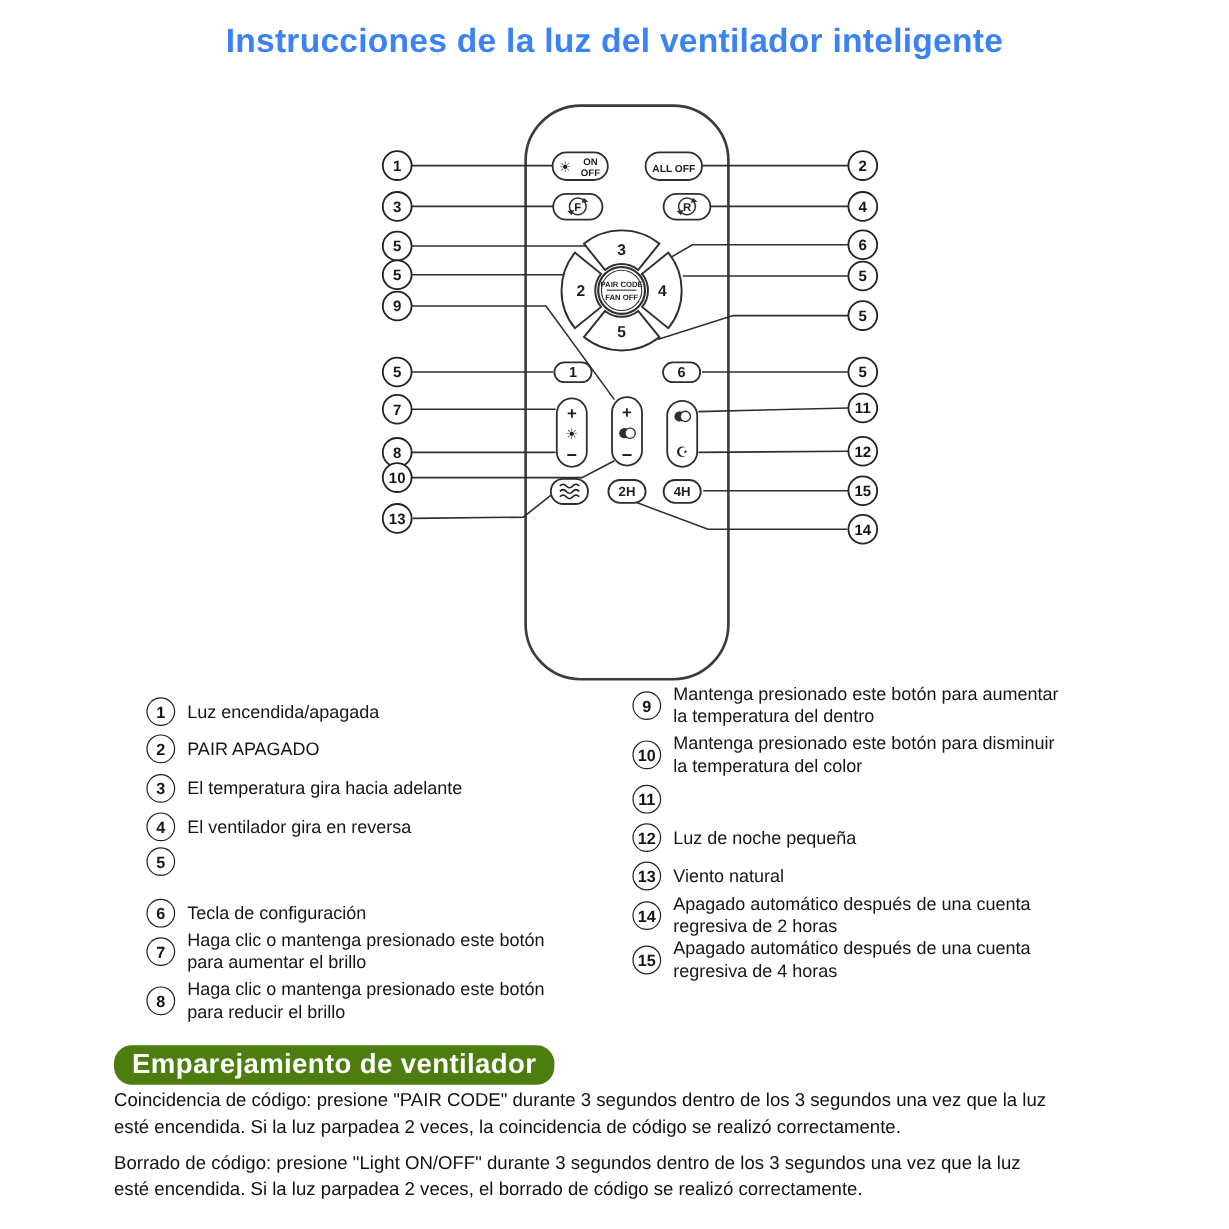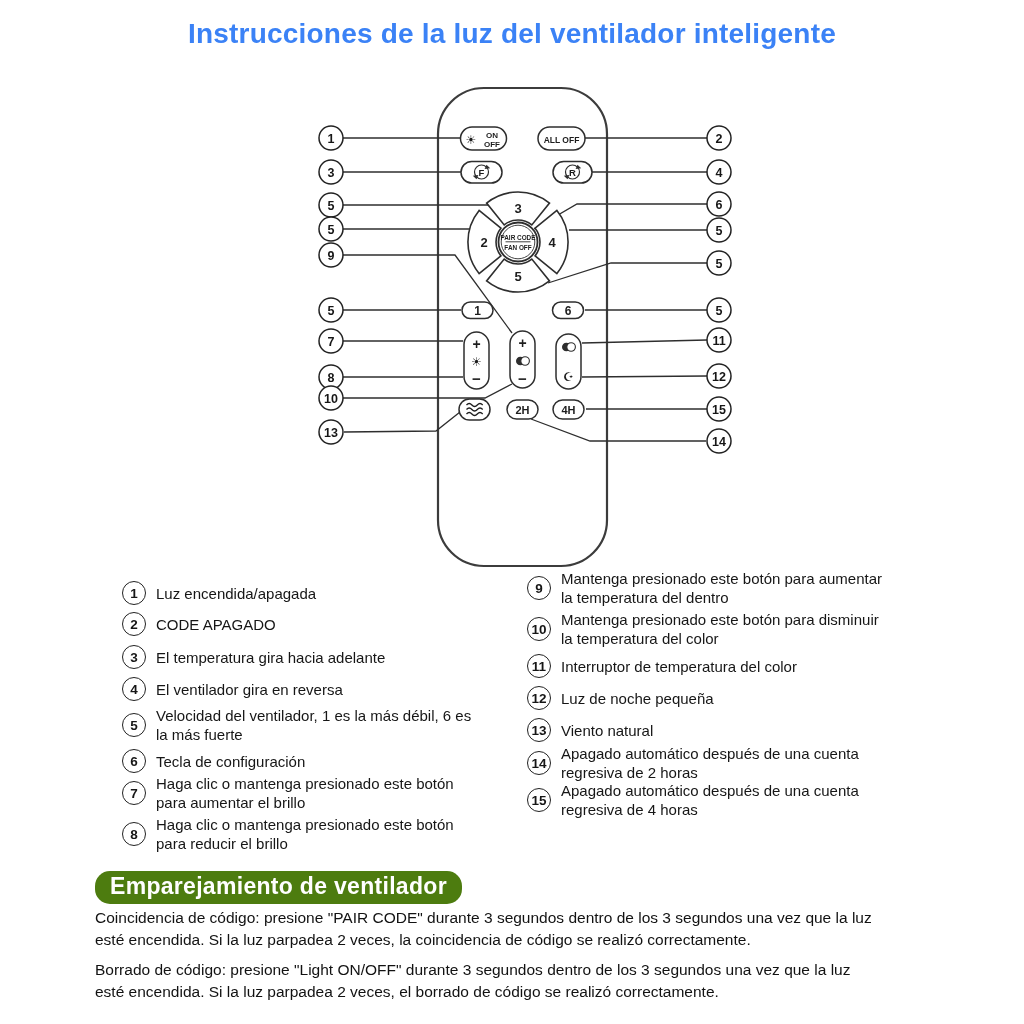--- a/index.html
+++ b/index.html
@@ -181,34 +181,32 @@
   <text x="522.5" y="413.5" font-size="11" font-weight="bold" fill="#1d1d1d" text-anchor="middle">2H</text>
   <text x="568.5" y="413.5" font-size="11" font-weight="bold" fill="#1d1d1d" text-anchor="middle">4H</text>
 </svg>
 
 <div class="abs legend-item" style="left:122px;top:581px;width:365px">
   <span class="lnum">1</span>
   <span class="ltext">Luz encendida/apagada</span>
 </div>
 <div class="abs legend-item" style="left:122px;top:612px;width:365px">
   <span class="lnum">2</span>
-  <span class="ltext">CODE APAGADO</span>
+  <span class="ltext">PAIR APAGADO</span>
 </div>
 <div class="abs legend-item" style="left:122px;top:645px;width:365px">
   <span class="lnum">3</span>
   <span class="ltext">El temperatura gira hacia adelante</span>
 </div>
 <div class="abs legend-item" style="left:122px;top:677px;width:365px">
   <span class="lnum">4</span>
   <span class="ltext">El ventilador gira en reversa</span>
 </div>
 <div class="abs legend-item" style="left:122px;top:706px;width:380px">
   <span class="lnum">5</span>
-  <span class="ltext">Velocidad del ventilador, 1 es la más débil, 6 es
-la más fuerte</span>
 </div>
 <div class="abs legend-item" style="left:122px;top:749px;width:365px">
   <span class="lnum">6</span>
   <span class="ltext">Tecla de configuración</span>
 </div>
 <div class="abs legend-item" style="left:122px;top:774px;width:380px">
   <span class="lnum">7</span>
   <span class="ltext">Haga clic o mantenga presionado este botón
 para aumentar el brillo</span>
 </div>
@@ -223,21 +221,20 @@
   <span class="ltext">Mantenga presionado este botón para aumentar
 la temperatura del dentro</span>
 </div>
 <div class="abs legend-item" style="left:527px;top:610px;width:380px">
   <span class="lnum">10</span>
   <span class="ltext">Mantenga presionado este botón para disminuir
 la temperatura del color</span>
 </div>
 <div class="abs legend-item" style="left:527px;top:654px;width:380px">
   <span class="lnum">11</span>
-  <span class="ltext">Interruptor de temperatura del color</span>
 </div>
 <div class="abs legend-item" style="left:527px;top:686px;width:380px">
   <span class="lnum">12</span>
   <span class="ltext">Luz de noche pequeña</span>
 </div>
 <div class="abs legend-item" style="left:527px;top:718px;width:380px">
   <span class="lnum">13</span>
   <span class="ltext">Viento natural</span>
 </div>
 <div class="abs legend-item" style="left:527px;top:744px;width:380px">

